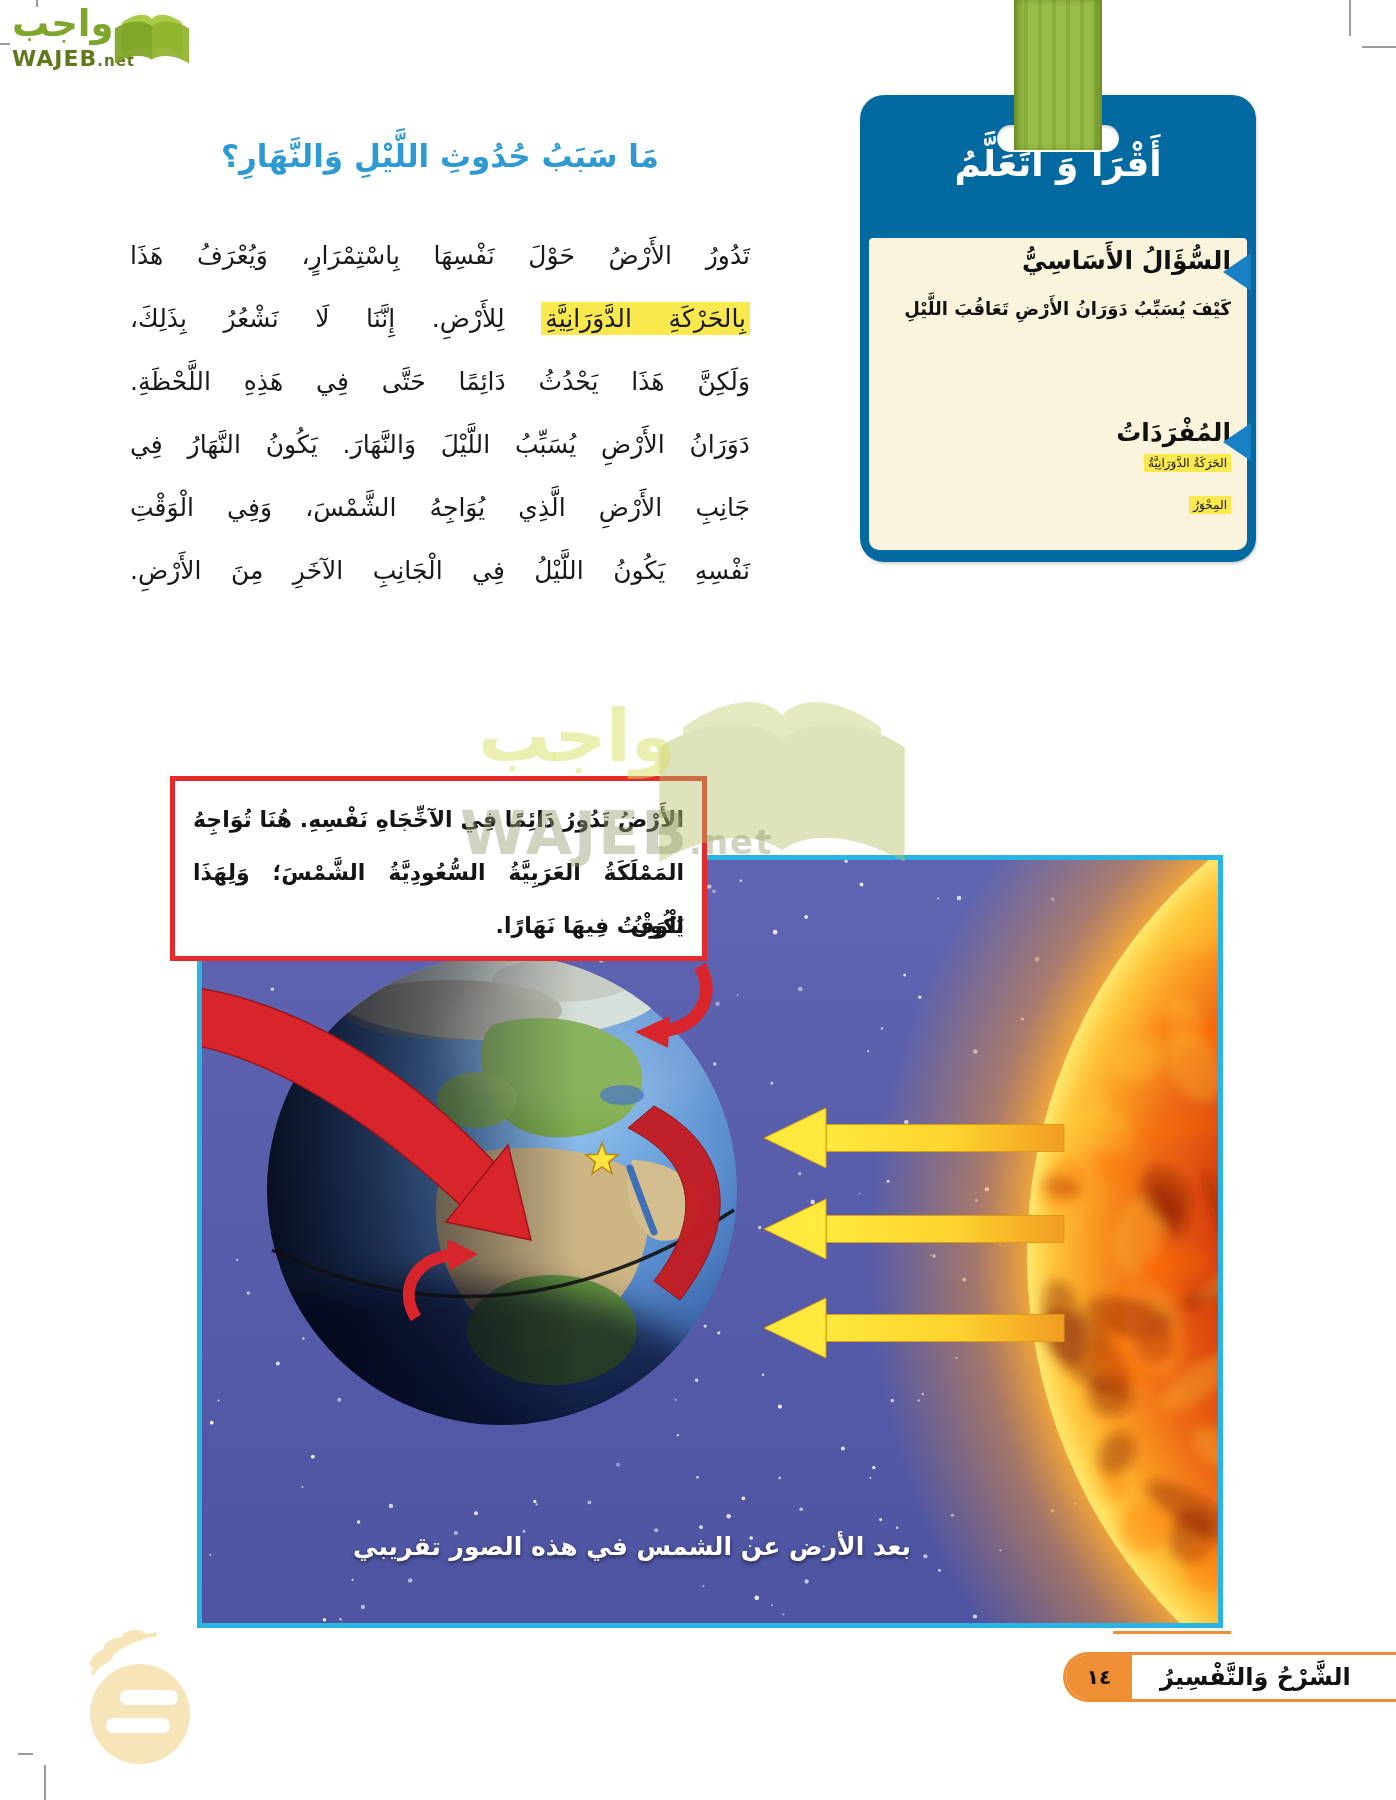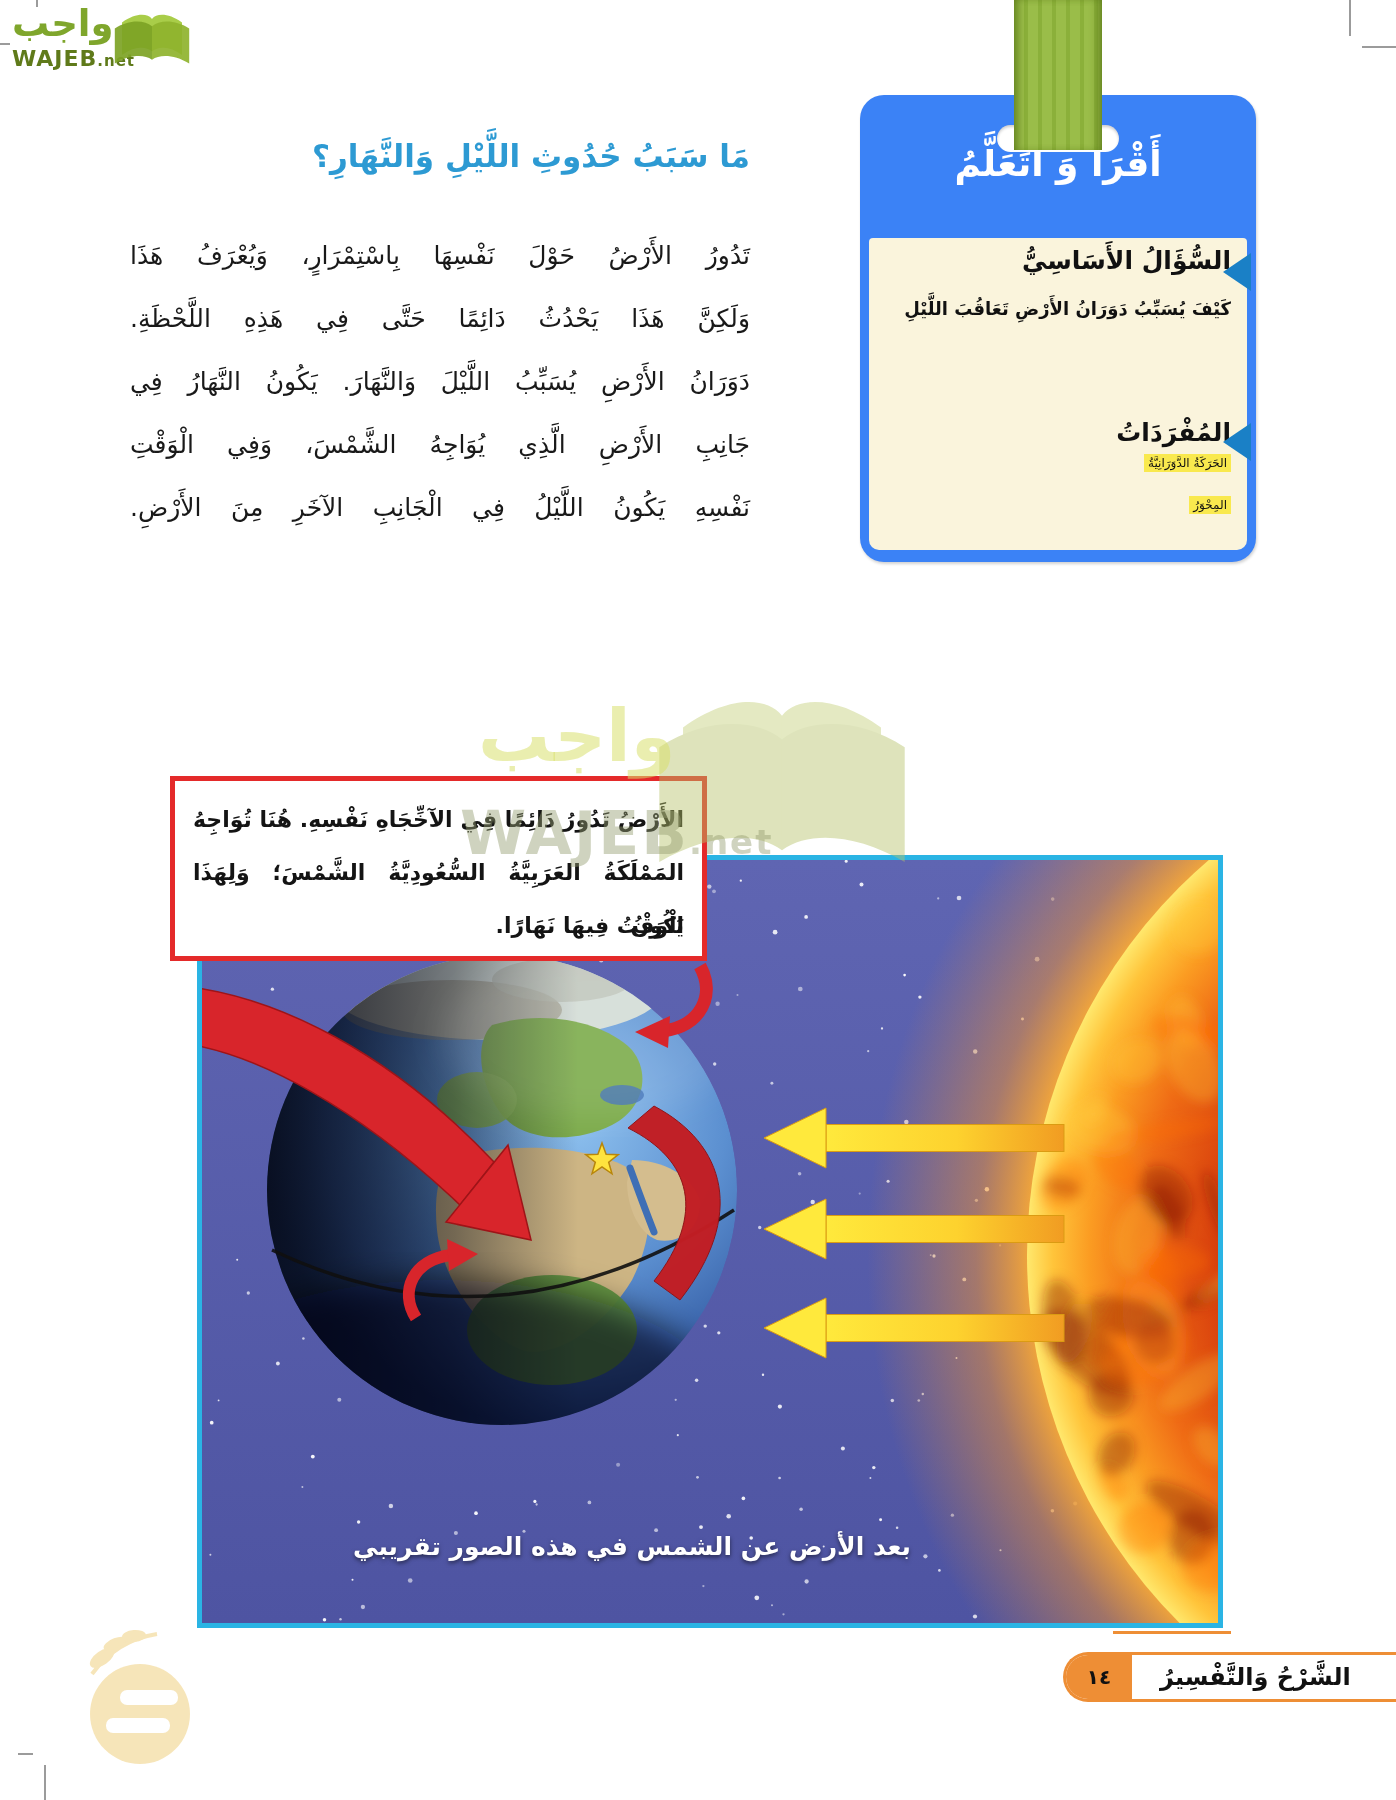--- a/index.html
+++ b/index.html
@@ -7,27 +7,27 @@
         overflow:hidden;font-family:"DejaVu Sans",sans-serif;direction:rtl;}
   
   .logo{position:absolute;left:8px;top:4px;width:195px;height:74px;direction:ltr;z-index:2;}
   .logo-ar{position:absolute;left:4px;top:0px;font-size:37px;font-weight:bold;color:#7fa62c;line-height:40px;}
   .logo-latin{position:absolute;left:4px;top:42px;font-size:22px;font-weight:bold;color:#5f7a1a;letter-spacing:1px;}
   .logo-latin .tld{font-size:15px;font-weight:bold;}
   .logo-book{position:absolute;left:102px;top:0px;}
   
   .mark{position:absolute;background:#9b9b9b;z-index:1;}
   
-  .heading{position:absolute;left:130px;top:138px;width:620px;text-align:right;
+  .heading{position:absolute;left:130px;top:138px;width:620px;text-align:center;
            font-size:31px;font-weight:bold;color:#2d9ad3;z-index:2;}
   .para{position:absolute;left:130px;top:224px;width:620px;z-index:2;color:#191919;}
   .pl{font-size:25px;line-height:63px;height:63px;text-align:justify;text-align-last:justify;white-space:normal;}
   .hl{background:#f9e94e;padding:2px 4px;}
   
-  .card{position:absolute;left:860px;top:95px;width:396px;height:467px;background:#3b82f6;
+  .card{position:absolute;left:860px;top:95px;width:396px;height:467px;background:#0369a1;
         border-radius:24px;z-index:3;box-shadow:1px 2px 3px rgba(0,0,0,.18);}
   .card-title{position:absolute;left:0;top:48px;width:100%;text-align:center;color:#fff;
               font-size:36px;font-weight:bold;}
   .card-panel{position:absolute;left:9px;right:9px;top:143px;height:312px;background:#faf4dc;
               border-radius:4px 4px 10px 10px;}
   .tri{position:absolute;right:5px;width:0;height:0;border-top:19px solid transparent;
        border-bottom:19px solid transparent;border-left:none;border-right:28px solid #1a80c6;z-index:4;}
   .q-label{position:absolute;right:16px;top:8px;font-size:25px;font-weight:bold;color:#111;}
   .q-text{position:absolute;right:16px;left:12px;top:52px;font-size:18px;font-weight:bold;
           color:#111;text-align:right;line-height:38px;}
@@ -89,20 +89,21 @@
       <path d="M120 24 C98 8,78 8,70 18 L70 72 C82 62,102 64,120 78 Z" fill="#a9cd49"></path>
       <path d="M8 34 C32 18,58 20,70 30 L70 86 C56 76,32 78,8 92 Z" fill="#7da325" opacity="0.92"></path>
       <path d="M132 34 C108 18,82 20,70 30 L70 86 C84 76,108 78,132 92 Z" fill="#8fb32e" opacity="0.92"></path>
     </svg>
   </div>
 
   <div class="heading">مَا سَبَبُ حُدُوثِ اللَّيْلِ وَالنَّهَارِ؟</div>
 
   <div class="para">
     <div class="pl">تَدُورُ الأَرْضُ حَوْلَ نَفْسِهَا بِاسْتِمْرَارٍ، وَيُعْرَفُ هَذَا</div>
+    <div class="pl"><span class="hl">بِالحَرْكَةِ الدَّوَرَانِيَّةِ</span> <span>لِلأَرْضِ. إِنَّنَا لَا نَشْعُرُ بِذَلِكَ،</span></div>
     <div class="pl">وَلَكِنَّ هَذَا يَحْدُثُ دَائِمًا حَتَّى فِي هَذِهِ اللَّحْظَةِ.</div>
     <div class="pl">دَوَرَانُ الأَرْضِ يُسَبِّبُ اللَّيْلَ وَالنَّهَارَ. يَكُونُ النَّهَارُ فِي</div>
     <div class="pl">جَانِبِ الأَرْضِ الَّذِي يُوَاجِهُ الشَّمْسَ، وَفِي الْوَقْتِ</div>
     <div class="pl">نَفْسِهِ يَكُونُ اللَّيْلُ فِي الْجَانِبِ الآخَرِ مِنَ الأَرْضِ.</div>
   </div>
 
   <div class="card">
     <div class="card-title">أَقْرَأُ وَ أَتَعَلَّمُ</div>
     <div class="card-panel">
       <div class="q-label">السُّؤَالُ الأَسَاسِيُّ</div>

